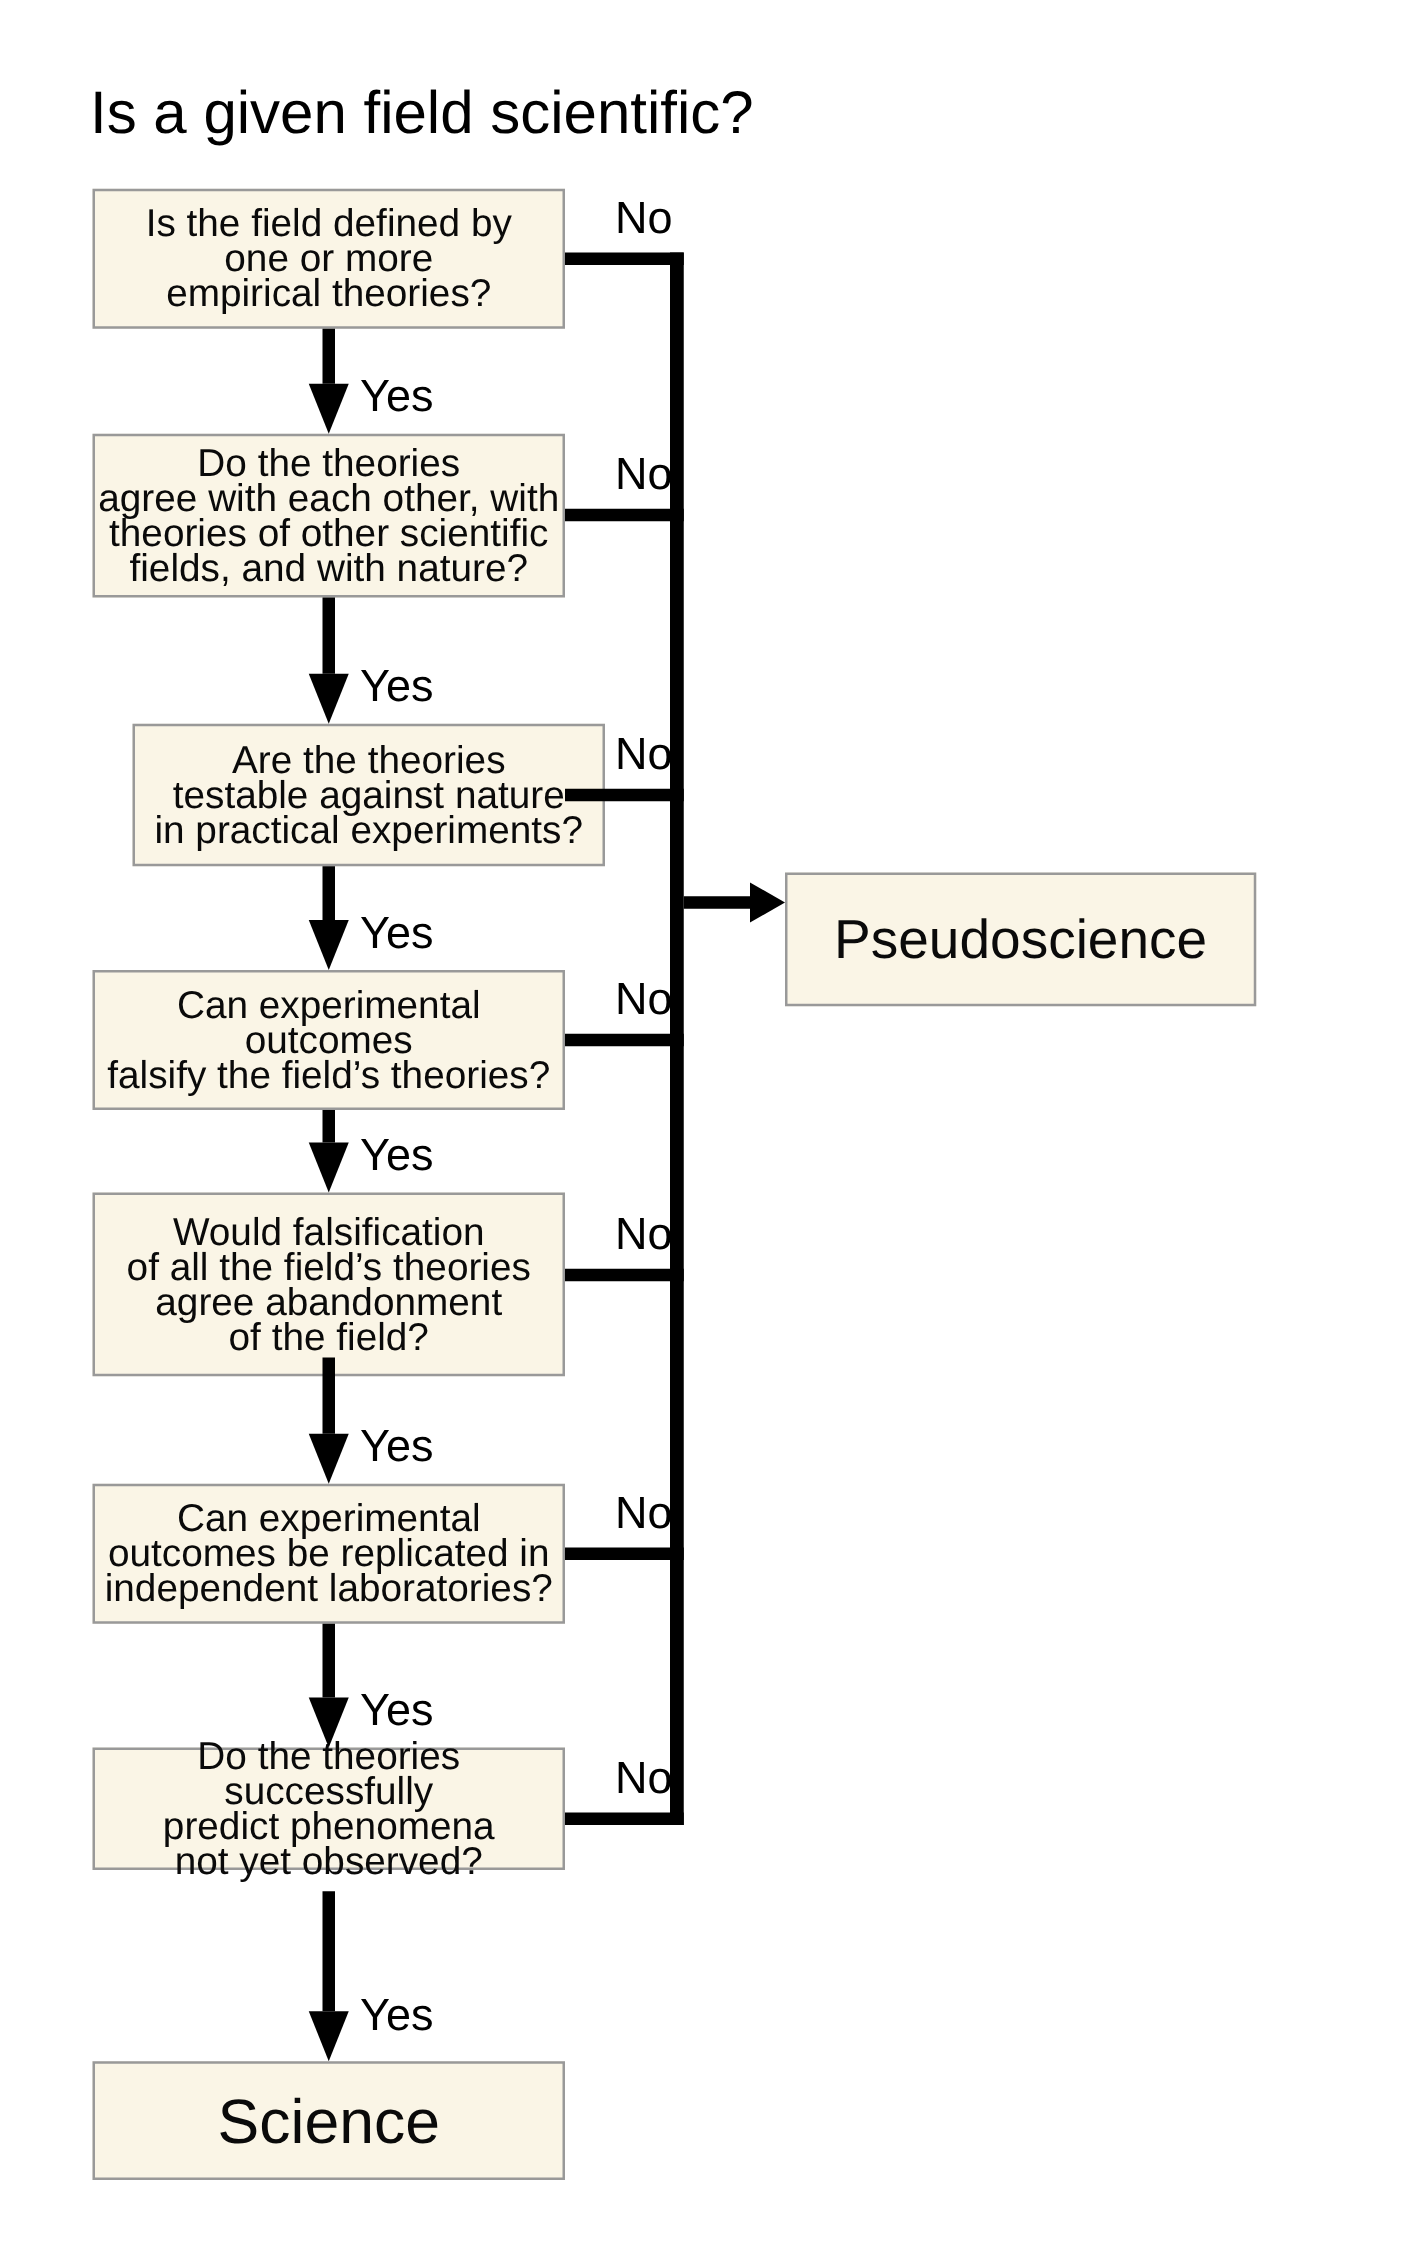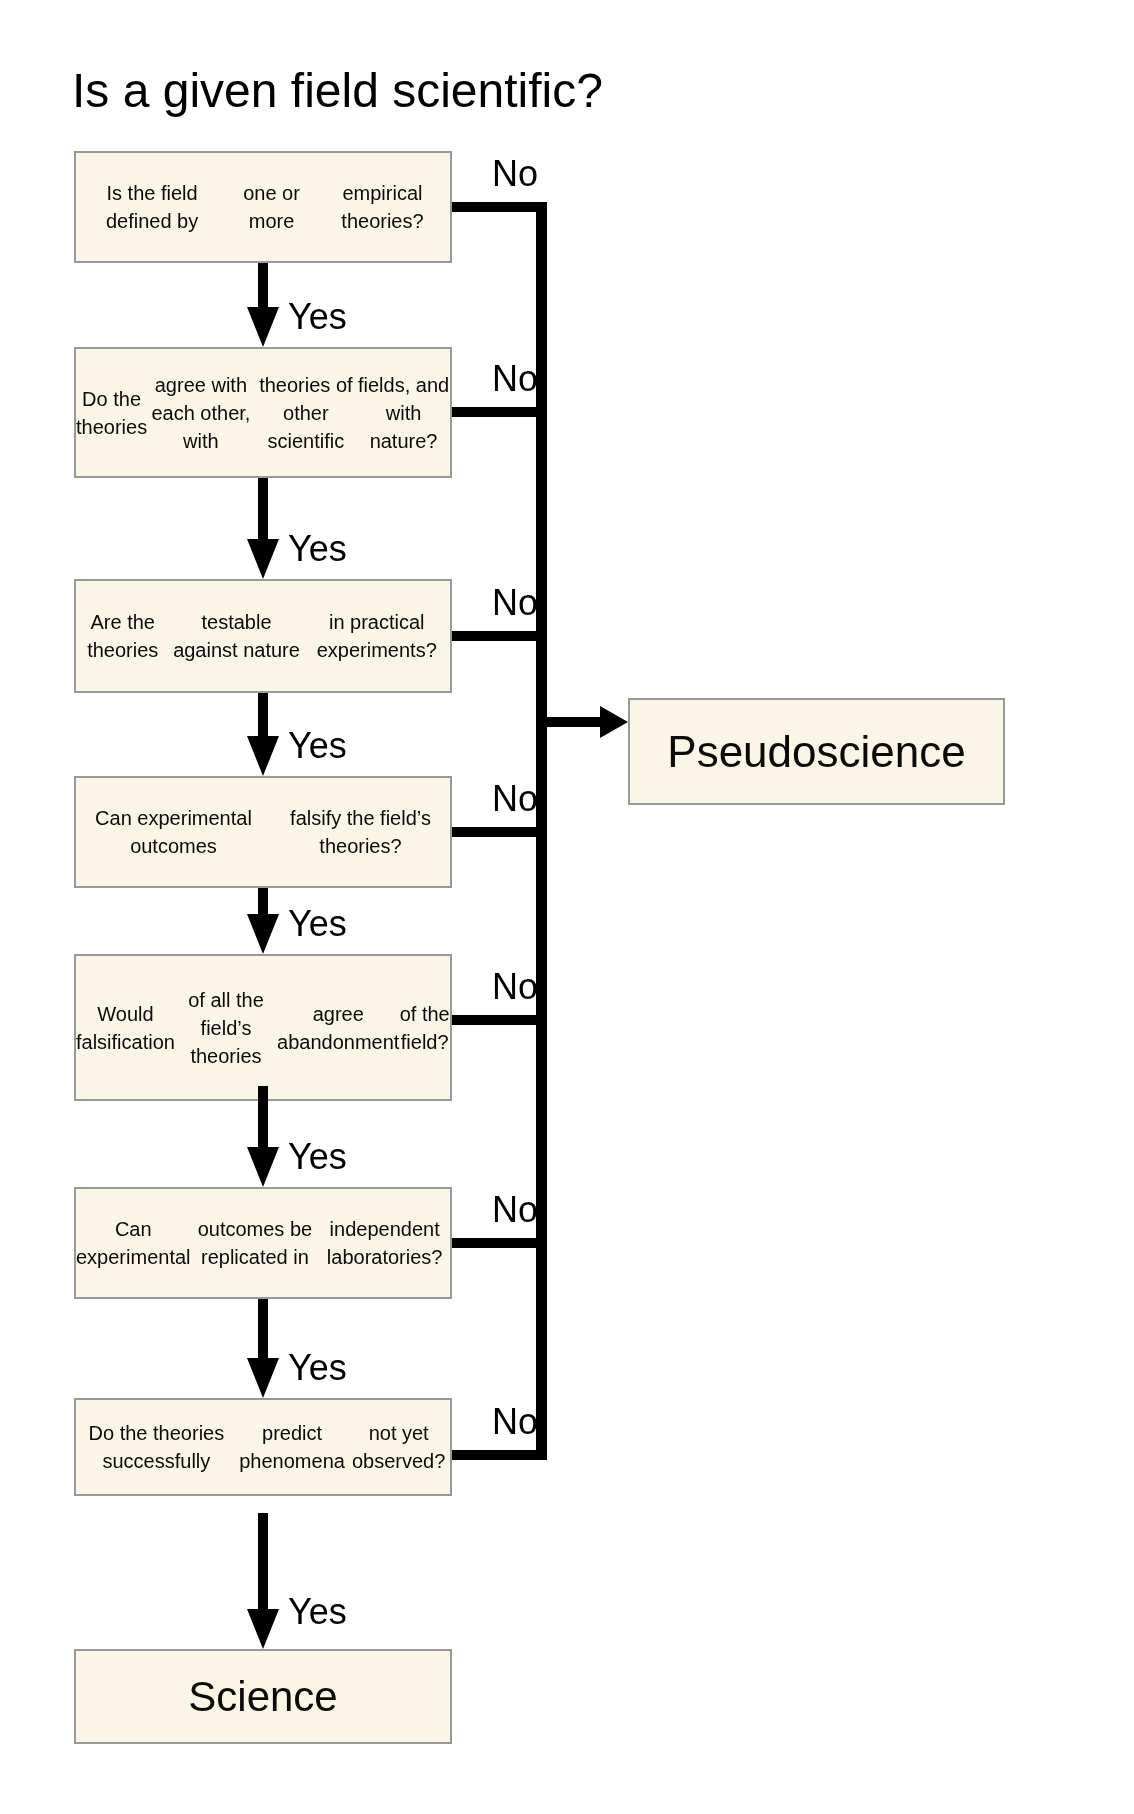--- a/index.html
+++ b/index.html
@@ -32,42 +32,42 @@
     white-space: nowrap;
   }
 
   .qbox {
     position: absolute;
     left: 74px;
     width: 378px;
     background: var(--box-fill);
     border: 2px solid var(--box-border);
     display: flex;
-    flex-direction: row;
+    flex-direction: column;
     justify-content: center;
     align-items: center;
     text-align: center;
-    font-size: 20px;
+    font-size: 31px;
     line-height: 28px;
     color: #0a0a0a;
   }
 
   .outcome-box {
     position: absolute;
     background: var(--box-fill);
     border: 2px solid var(--box-border);
     display: flex;
     justify-content: center;
     align-items: center;
     text-align: center;
     color: #0a0a0a;
   }
 
   .pseudo-box { left: 628px; top: 668px; width: 377px; height: 107px; font-size: 44px; margin-top: 30px; }
-  .science-box { left: 74px; top: 1649px; width: 378px; height: 95px; font-size: 42px; }
+  .science-box { left: 74px; top: 1649px; width: 378px; height: 95px; font-size: 50px; }
 
   .vline, .hline {
     position: absolute;
     background: var(--line);
   }
 
   .yes-shaft { left: 258px; width: 10px; }
 
   .arrow-head-down {
     position: absolute;
@@ -118,21 +118,21 @@
       <div>Is the field defined by</div>
       <div>one or more</div>
       <div>empirical theories?</div>
     </div>
   <div class="qbox" style="top:347px;  height:131px;">
       <div>Do the theories</div>
       <div>agree with each other, with</div>
       <div>theories of other scientific</div>
       <div>fields, and with nature?</div>
     </div>
-  <div class="qbox" style="top:579px;  height:114px;">
+  <div class="qbox" style="top:579px;  height:114px;margin-left:32px;">
       <div>Are the theories</div>
       <div>testable against nature</div>
       <div>in practical experiments?</div>
     </div>
   <div class="qbox" style="top:776px;  height:112px;">
       <div>Can experimental outcomes</div>
       <div>falsify the field’s theories?</div>
     </div>
   <div class="qbox" style="top:954px;  height:147px;">
       <div>Would falsification</div>

